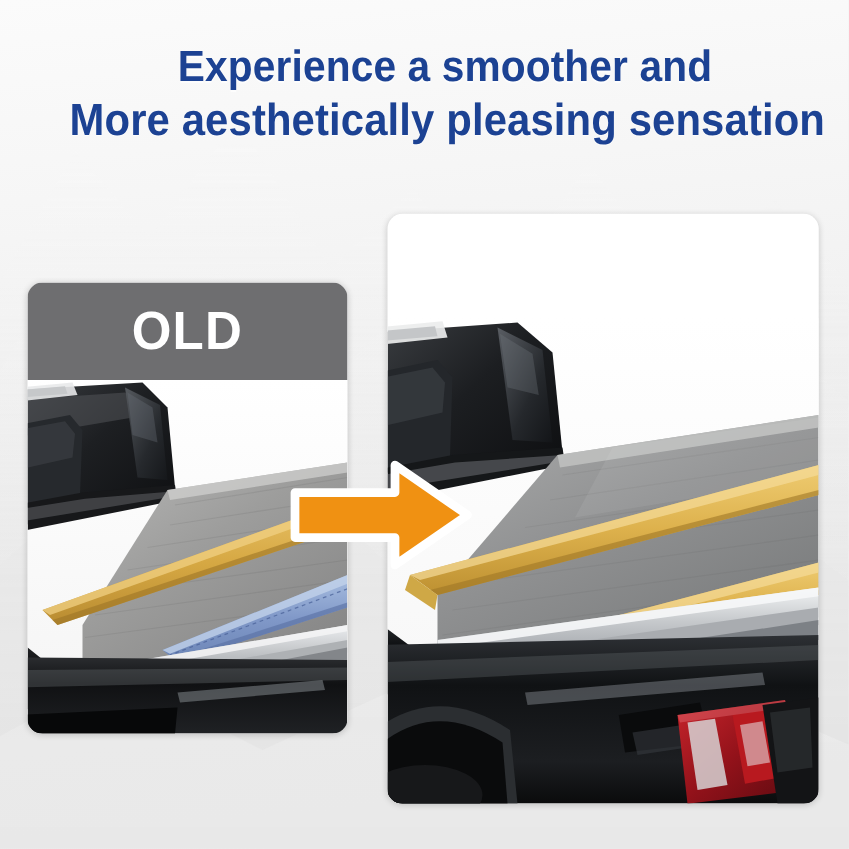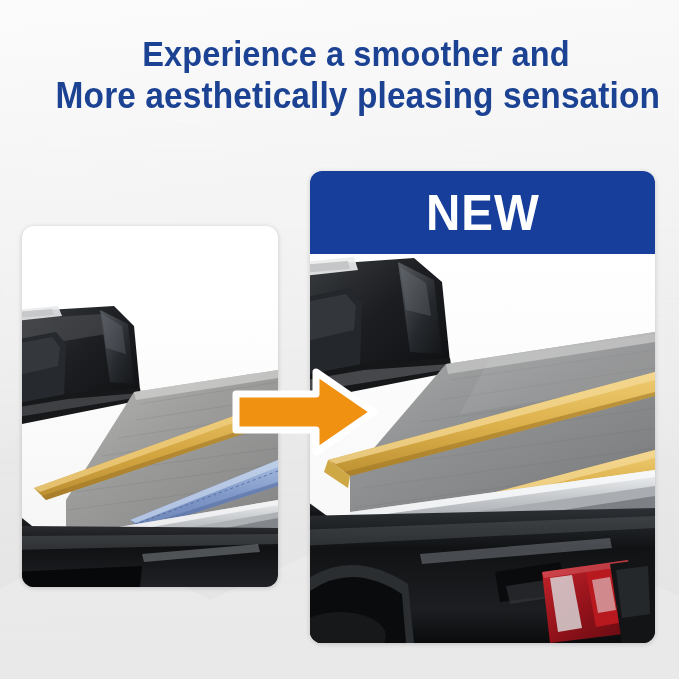--- a/index.html
+++ b/index.html
@@ -105,20 +105,23 @@
   </svg>
 </div>
 
 <div id="headline">
   <span class="hl hl-1">Experience a smoother and</span>
   <span class="hl hl-2">More aesthetically pleasing sensation</span>
 </div>
 
 <div class="panel" id="panel-old">
 
+  <div class="panel-header" id="header-old">
+    <span class="panel-label" id="label-old">OLD</span>
+  </div>
 
   <div class="photo" id="photo-old">
     <svg class="ph-svg" viewBox="0 0 256 283" preserveAspectRatio="xMidYMid slice">
       <defs>
         <linearGradient id="oSky" x1="0" y1="0" x2="0" y2="1">
           <stop offset="0" stop-color="#ffffff"></stop>
           <stop offset="1" stop-color="#f4f4f4"></stop>
         </linearGradient>
         <linearGradient id="oCab" x1="0" y1="0" x2="1" y2="1">
           <stop offset="0" stop-color="#3a3d41"></stop>
@@ -209,23 +212,20 @@
       <path d="M-10 222 L256 224 L256 283 L-10 283 Z" fill="url(#oBody)"></path>
       <path d="M-10 232 L256 230 L256 240 L-10 246 Z" fill="#6e7276" opacity=".35"></path>
       <path d="M120 250 L236 240 L238 248 L122 258 Z" fill="#9aa0a5" opacity=".45"></path>
       <path d="M-10 268 L120 262 L118 283 L-10 283 Z" fill="#070809"></path>
     </svg>
   </div>
 </div>
 
 <div class="panel" id="panel-new">
 
-  <div class="panel-header" id="header-new">
-    <span class="panel-label" id="label-new">NEW</span>
-  </div>
 
   <div class="photo" id="photo-new">
     <svg class="ph-svg" viewBox="0 0 345 389" preserveAspectRatio="xMidYMid slice">
       <defs>
         <linearGradient id="nSky" x1="0" y1="0" x2="0" y2="1">
           <stop offset="0" stop-color="#ffffff"></stop>
           <stop offset="1" stop-color="#f5f5f5"></stop>
         </linearGradient>
         <linearGradient id="nCab" x1="0" y1="0" x2="1" y2="1">
           <stop offset="0" stop-color="#3b3e42"></stop>

